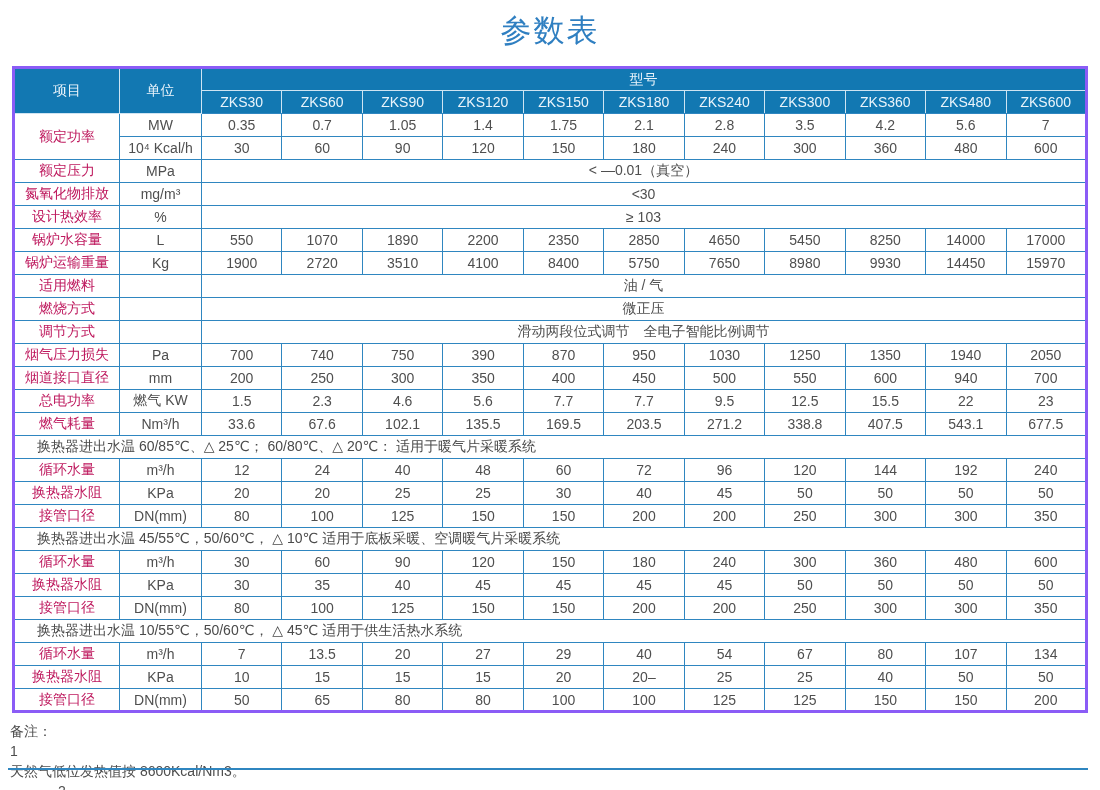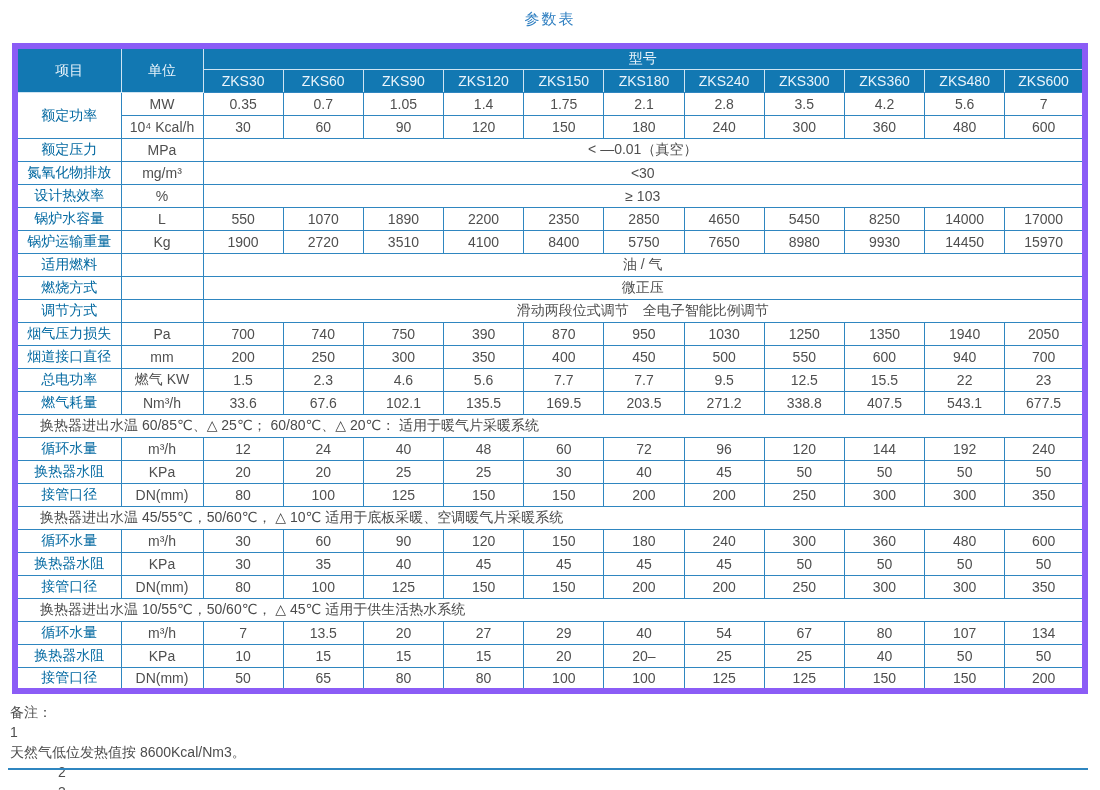--- a/index.html
+++ b/index.html
@@ -9,33 +9,33 @@
   }
   .page {
     position: relative;
     width: 1100px;
     height: 790px;
     background: #ffffff;
     overflow: hidden;
   }
   .title {
     text-align: center;
-    font-size: 15px;
+    font-size: 31px;
     font-weight: 500;
     color: #2f7fc1;
     letter-spacing: 2px;
     padding-top: 10px;
     margin-bottom: 14px;
   }
   table.params {
     table-layout: fixed;
     border-collapse: collapse;
     width: 1076px;
     margin: 0 auto;
-    border: 6px solid #8b5cf6;
+    border: 3px solid #8b5cf6;
   }
   table.params th, table.params td {
     height: 23px;
     font-size: 14px;
     text-align: center;
     vertical-align: middle;
     padding: 1px 2px;
     overflow: hidden;
     white-space: nowrap;
   }
@@ -43,21 +43,21 @@
     background: #1278b2;
     color: #eaf4fb;
     font-weight: 400;
     border: 1px solid #cfe4f2;
   }
   thead tr:last-child th { border-bottom: 1px solid #2f86c0; }
   tbody td {
     border: 1px solid #2f86c0;
     color: #4f4f4f;
   }
-  tbody td.lbl { color: #0369a1; }
+  tbody td.lbl { color: #be185d; }
   tbody td.section {
     text-align: left;
     padding-left: 22px;
     color: #4a4a4a;
   }
   .notes {
     width: 1080px;
     margin: 8px auto 0;
     color: #4d4d4d;
   }

